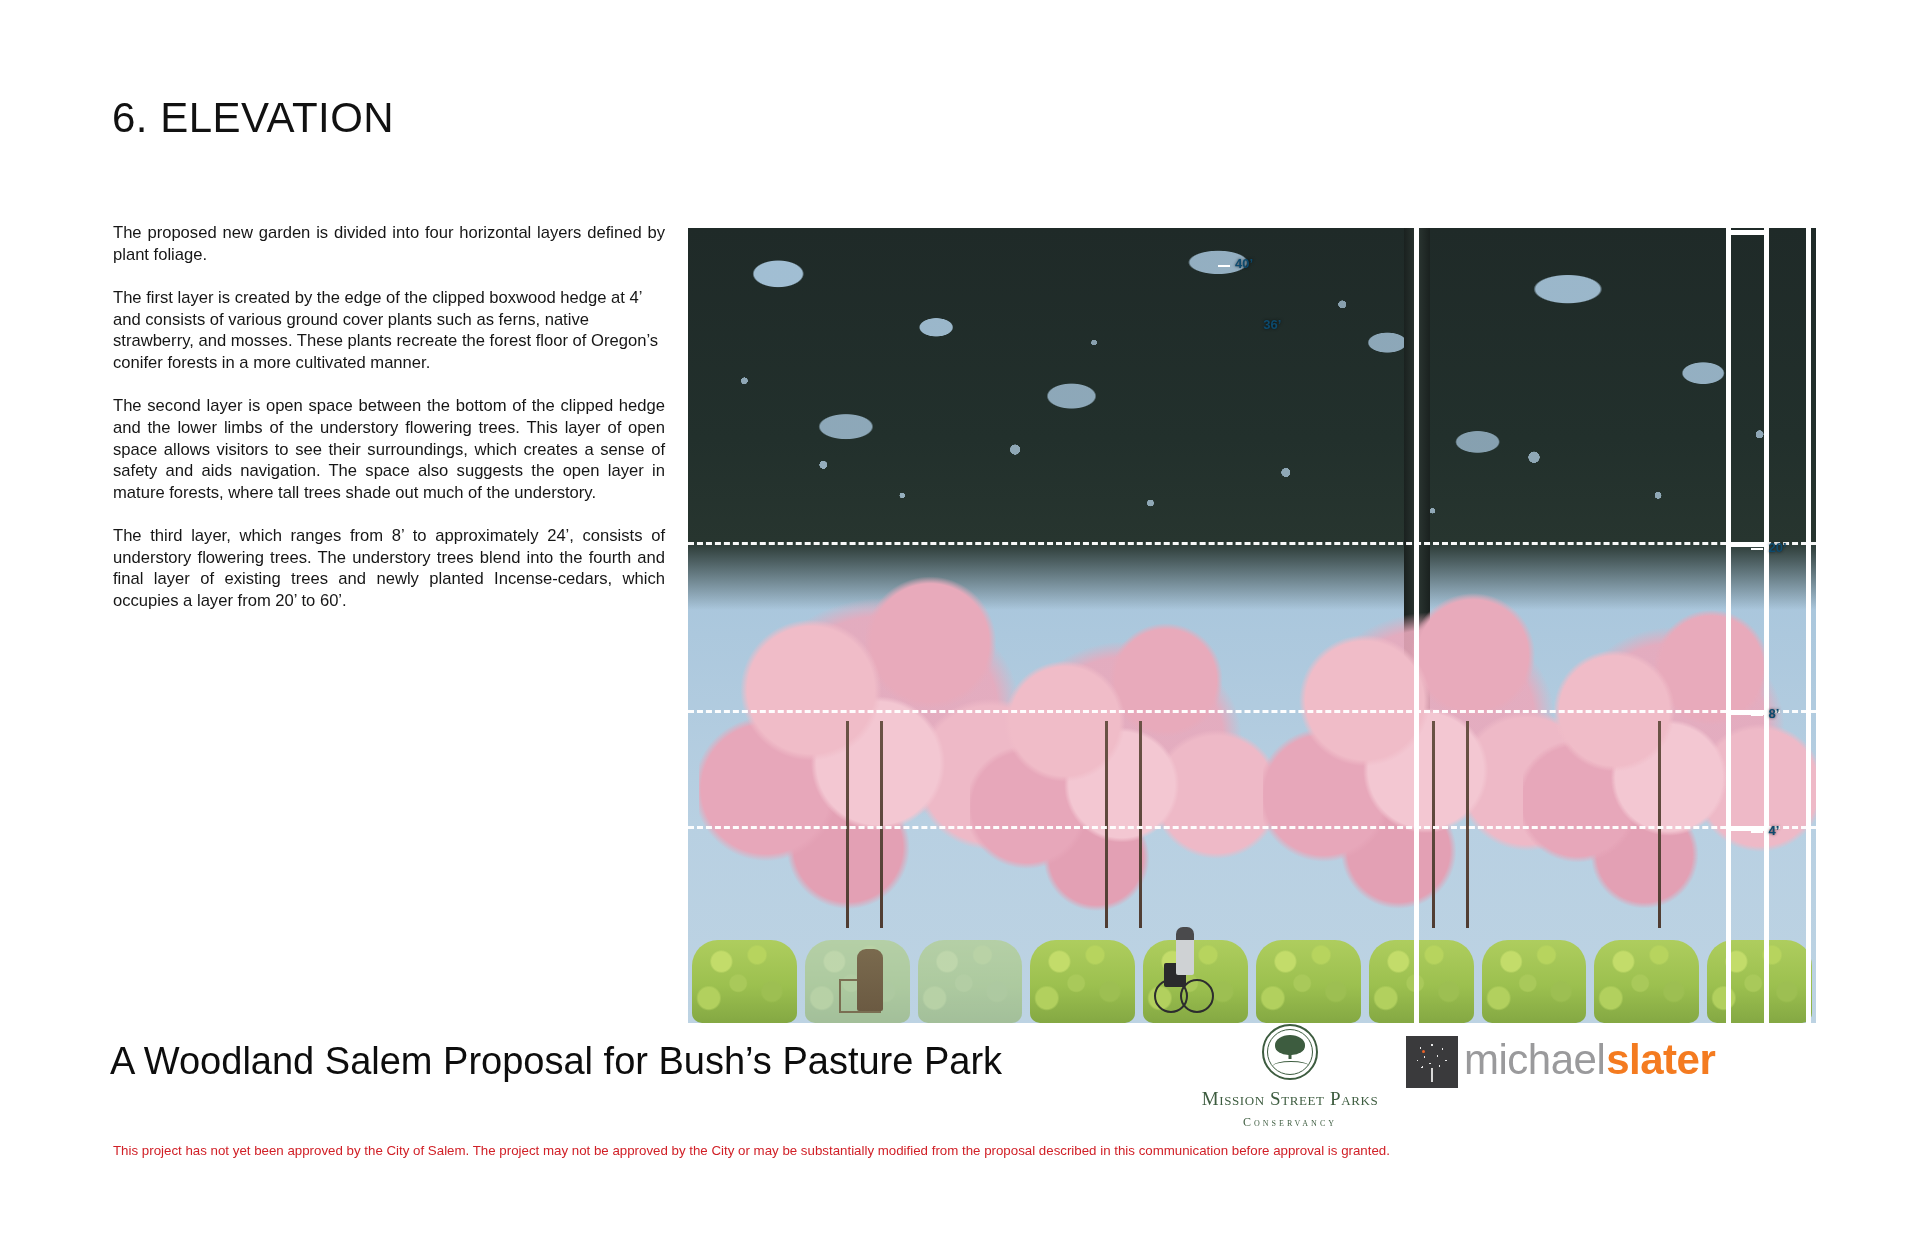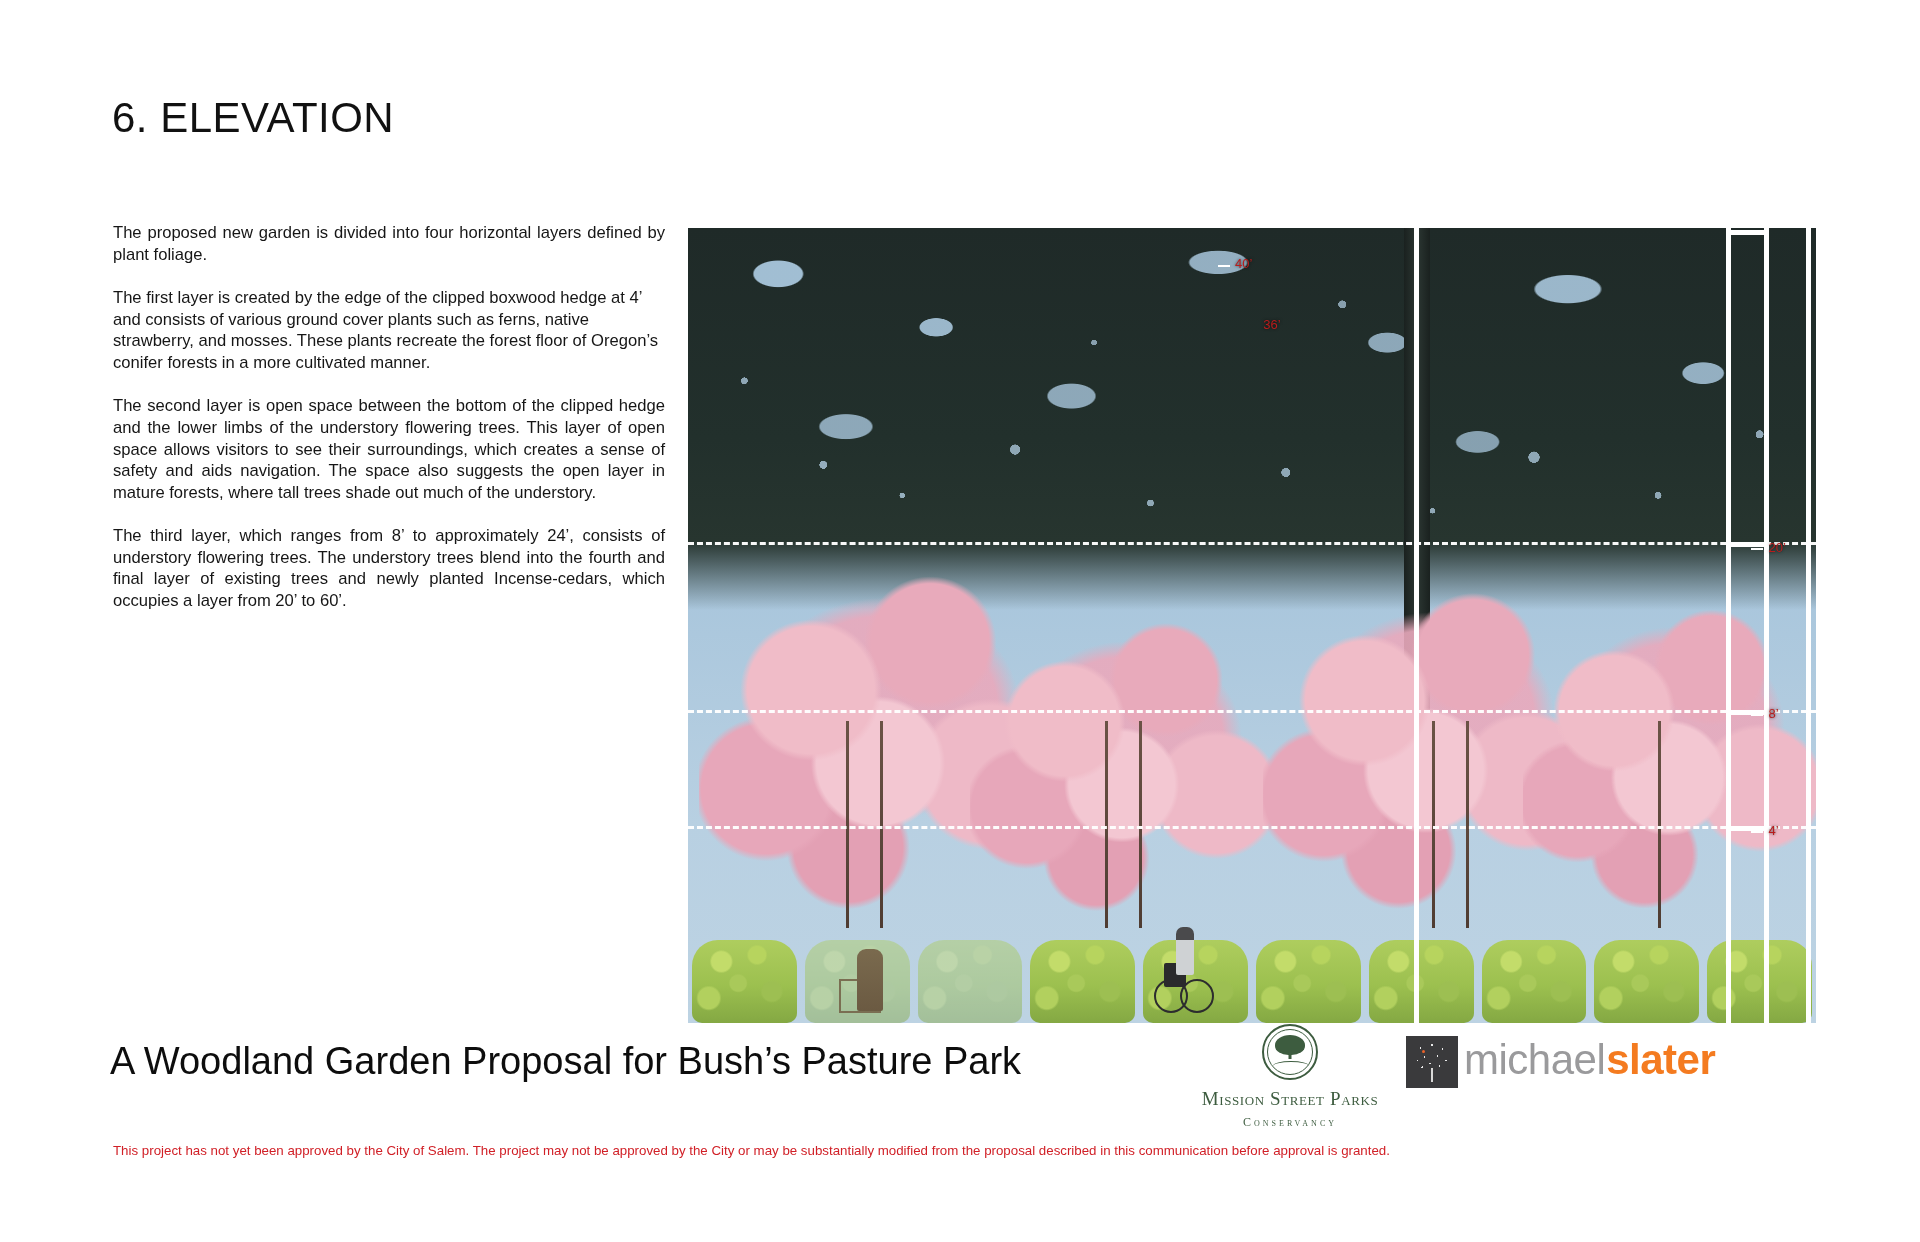--- a/index.html
+++ b/index.html
@@ -150,21 +150,21 @@
   .ruler.r2 { left: 92.0%; }
   .ruler.r3 { left: 95.4%; }
   .ruler.r4 { left: 99.1%; }
   .ruler-seg {
     position: absolute; left: 92.0%; width: 3.4%;
     border-top: 5px solid #fff;
   }
 
   
   .elev-label {
-    position: absolute; color: #b91c1c; font-size: 13px; font-weight: 400;
+    position: absolute; color: #0c4a6e; font-size: 13px; font-weight: 700;
     text-shadow: 0 0 3px rgba(0,0,0,.65); white-space: nowrap;
   }
   .tick { position: absolute; width: 12px; border-top: 2px solid #fff; }
 
   
   .board-title {
     position: absolute; left: 110px; top: 1040px;
     font-size: 38px; font-weight: 400; color: #0d0d0d; white-space: nowrap;
   }
 
@@ -290,21 +290,21 @@
     <div class="tick" style="left:94.2%; top:40.2%"></div>
     <div class="elev-label" style="left:95.8%; top:39.2%">20’</div>
 
     <div class="tick" style="left:94.2%; top:61.1%"></div>
     <div class="elev-label" style="left:95.8%; top:60.1%">8’</div>
 
     <div class="tick" style="left:94.2%; top:75.8%"></div>
     <div class="elev-label" style="left:95.8%; top:74.8%">4’</div>
   </div>
 
-  <div class="board-title">A Woodland Garden Proposal for Bush’s Pasture Park</div>
+  <div class="board-title">A Woodland Salem Proposal for Bush’s Pasture Park</div>
 
   <div class="mspc">
     <div class="emblem">
       <div class="tree"></div>
       <div class="trunk2"></div>
       <div class="ground"></div>
     </div>
     <div class="l1">Mission Street Parks</div>
     <div class="l2">Conservancy</div>
   </div>

